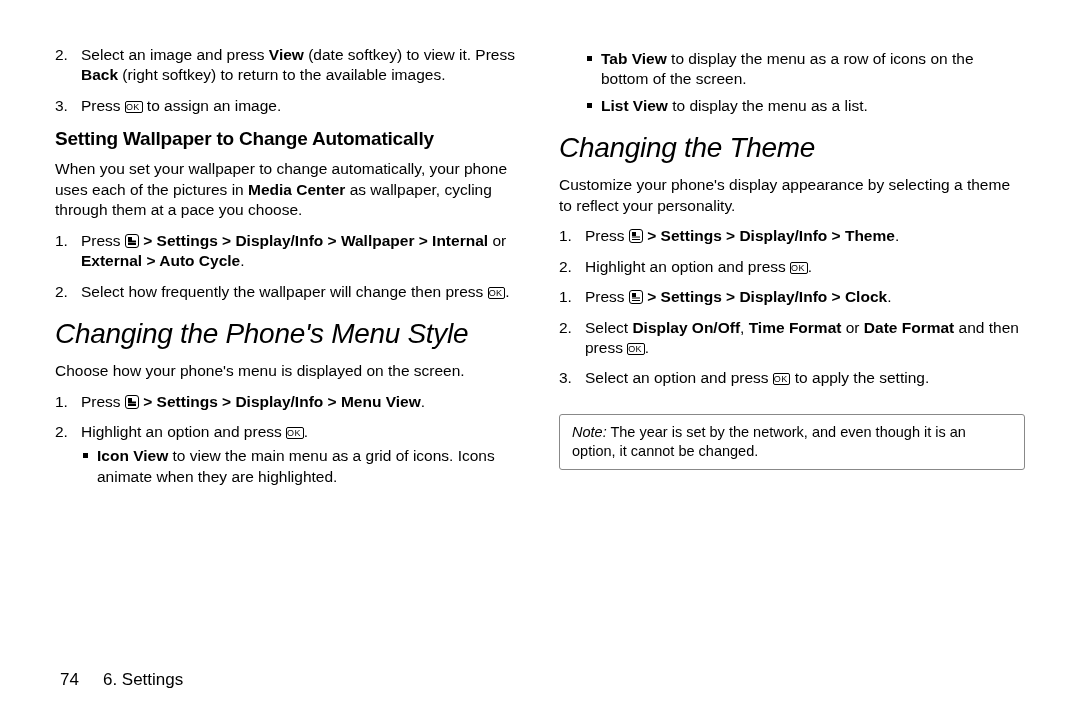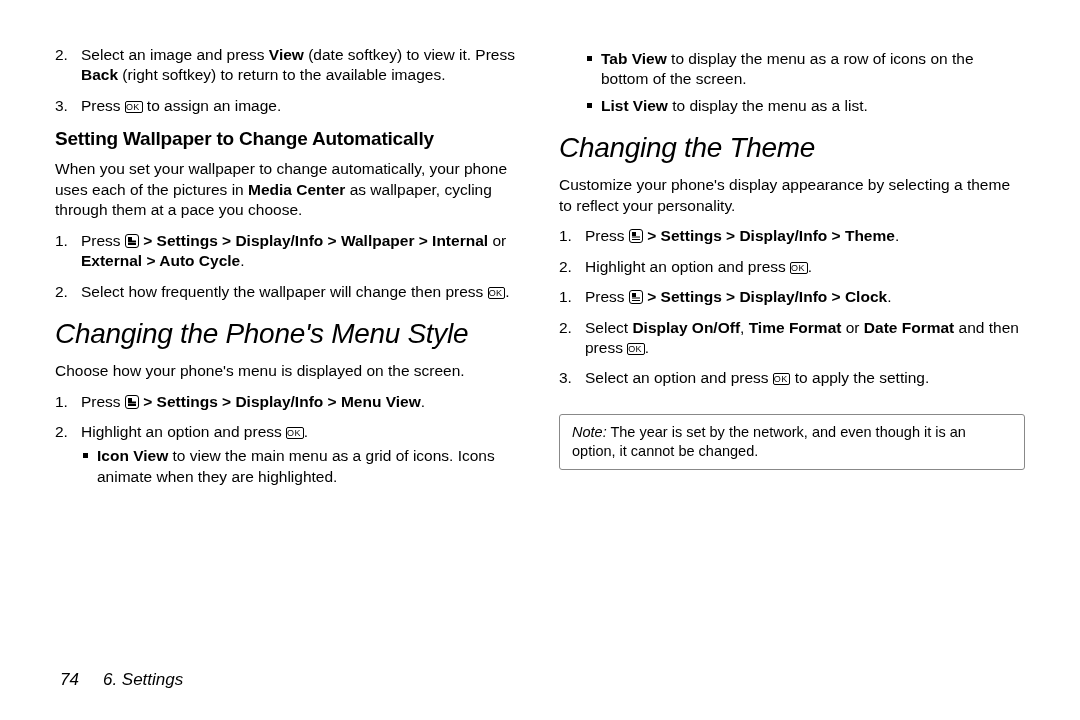--- a/index.html
+++ b/index.html
@@ -112,21 +112,20 @@
     padding: 8px 12px;
     margin-top: 25px;
     font-size: 14.5px;
     line-height: 1.3;
   }
   .note-box .note-label { font-style: italic; }
   .footer {
     position: absolute;
     bottom: 30px;
     left: 60px;
-    font-style: italic;
     font-size: 17px;
   }
   .footer .pn { margin-right: 24px; }
 </style>
 </head>
 <body>
 
 <div class="columns">
 
   <div class="col">

